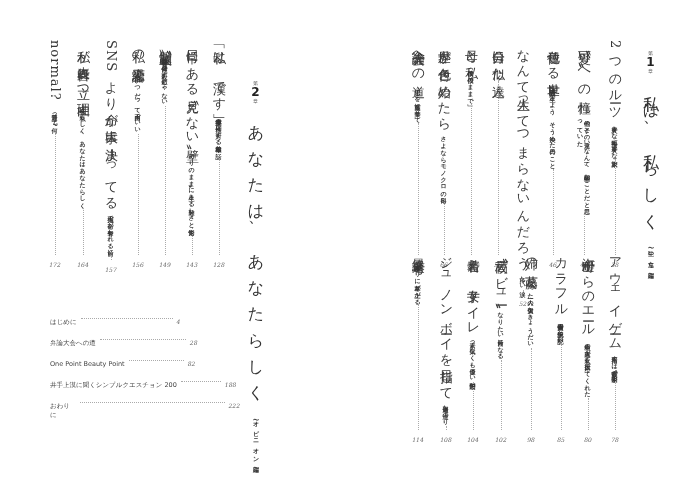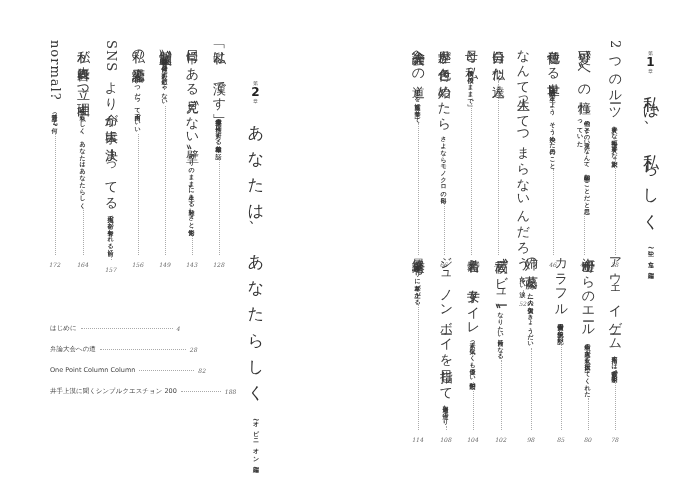--- a/index.html
+++ b/index.html
@@ -75,21 +75,21 @@
     font-family: "DejaVu Sans", sans-serif;
     font-size: 6px;
     font-weight: bold;
     letter-spacing: 2px;
     margin-top: 14px;
     color: #333;
   }
 
   .h-list { position: absolute; left: 50px; top: 318px; width: 190px; }
   .h-row {
-    display: flex; align-items: center;
+    display: flex; align-items: flex-start;
     height: 20px; margin-bottom: 1px;
     font-family: "DejaVu Sans", "Liberation Sans", sans-serif;
     font-size: 6.5px; color: #444;
   }
   .h-row .lead { border-bottom: 1px dotted #aaa; margin: 0 4px; height: 1px; }
   .h-row .p { font-family: "DejaVu Serif", serif; font-style: italic; font-size: 6px; color: #666; }
 </style>
 </head>
 <body>
 
@@ -260,24 +260,29 @@
         <span>はじめに</span>
         <span class="lead" style="width:92px;"></span>
         <span class="p">4</span>
       </div>
     <div class="h-row">
         <span>弁論大会への道</span>
         <span class="lead" style="width:86px;"></span>
         <span class="p">28</span>
       </div>
     <div class="h-row">
-        <span>One Point Column Column</span>
+        <span>One Point Beauty Point</span>
         <span class="lead" style="width:55px;"></span>
         <span class="p">82</span>
       </div>
     <div class="h-row">
         <span>井手上漠に聞くシンプルクエスチョン 200</span>
         <span class="lead" style="width:40px;"></span>
         <span class="p">188</span>
       </div>
+    <div class="h-row">
+        <span>おわりに</span>
+        <span class="lead" style="width:150px;"></span>
+        <span class="p">222</span>
+      </div>
   </div>
 
 </div>
 
 </body></html>

